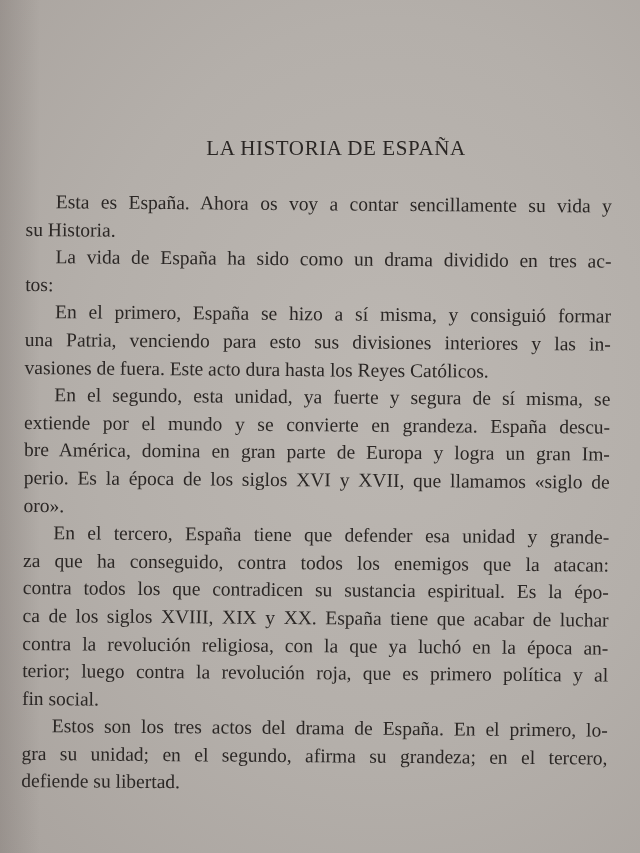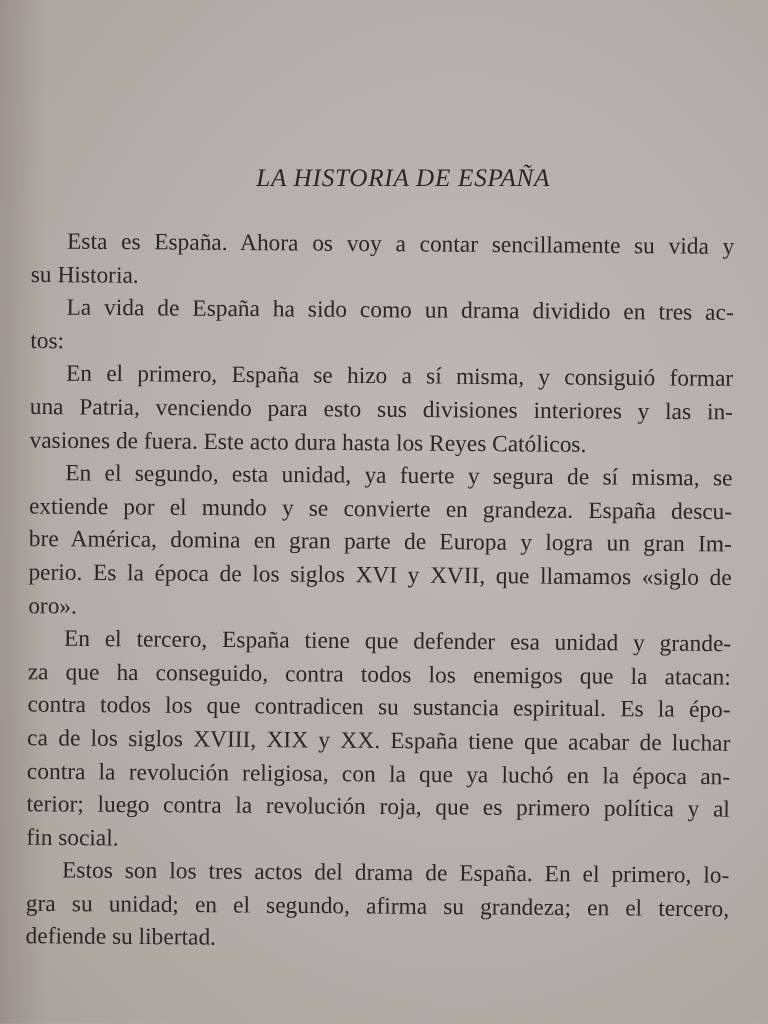--- a/index.html
+++ b/index.html
@@ -33,21 +33,20 @@
       top: 136px;
       left: 0;
       width: 640px;
       text-align: center;
       font-family: "Liberation Serif", serif;
       font-size: 21px;
       letter-spacing: 0.6px;
       color: #2a2624;
       padding-left: 32px;
       box-sizing: border-box;
-      font-style: italic;
     }
     .body-text {
       position: absolute;
       top: 188px;
       left: 26px;
       width: 586px;
       font-family: "Liberation Serif", serif;
       font-size: 19.5px;
       line-height: 27.6px;
       color: #2b2725;

